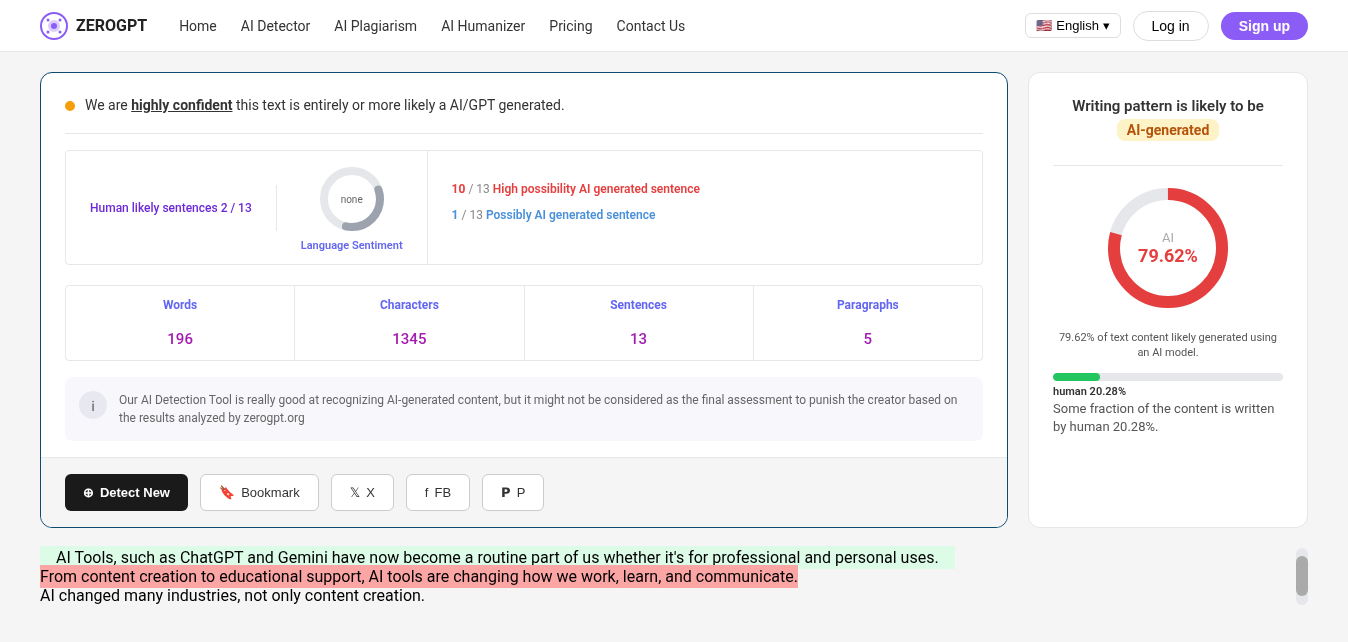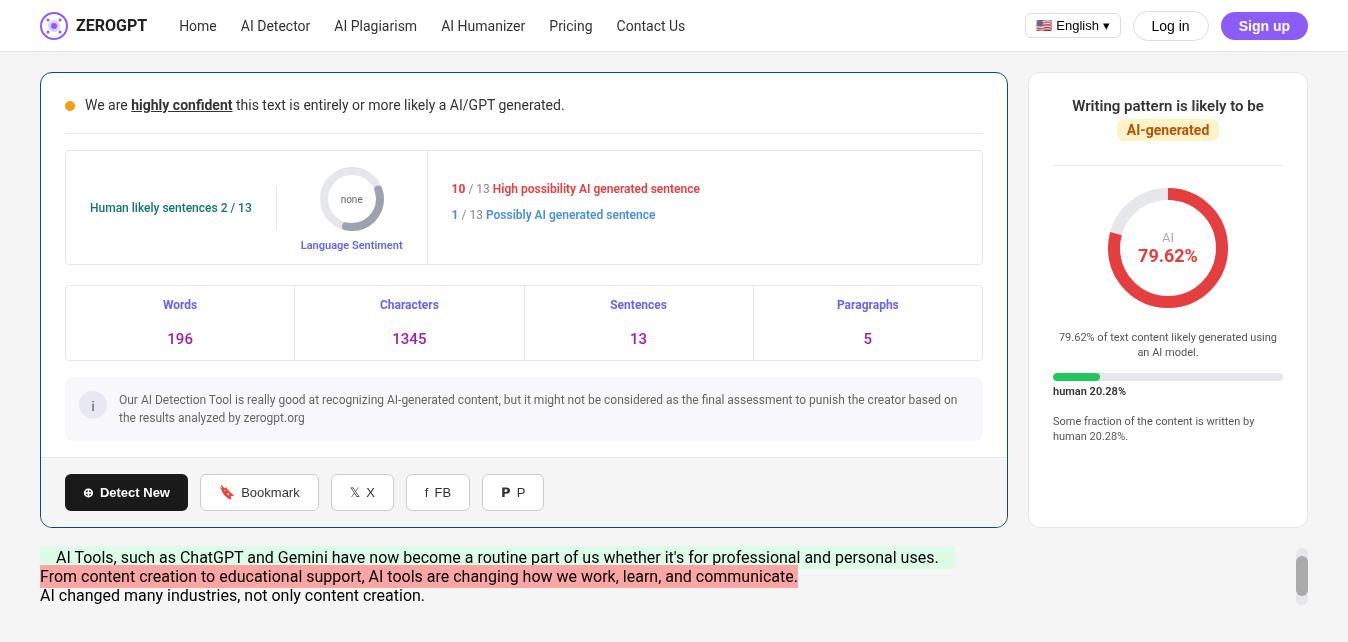--- a/index.html
+++ b/index.html
@@ -129,21 +129,21 @@
       border-radius: 4px;
       overflow: hidden;
     }
     .stat-left {
       padding: 16px 24px;
       border-right: 1px solid #e5e7eb;
       flex-shrink: 0;
     }
     .stat-left-label {
       font-size: 12px;
-      color: #0f766e;
+      color: #6d28d9;
       font-weight: 500;
     }
 
     .stat-center {
       display: flex;
       flex-direction: column;
       align-items: center;
       padding: 12px 24px;
       border-right: 1px solid #e5e7eb;
       flex-shrink: 0;
@@ -355,23 +355,23 @@
       background: #22c55e;
       border-radius: 4px;
     }
     .progress-label {
       font-size: 11px;
       font-weight: 600;
       color: #333;
       margin-top: 4px;
     }
     .progress-desc {
-      font-size: 11px;
+      font-size: 13px;
       color: #555;
-      margin-top: 16px;
+      margin-top: 2px;
       line-height: 1.4;
     }
     .highlight-green {
       background: #dcfce7;
       padding: 2px 16px;
     }
     .highlight-red {
       background: #fca5a5;
       padding: 2px 0;
       text-align: right;

